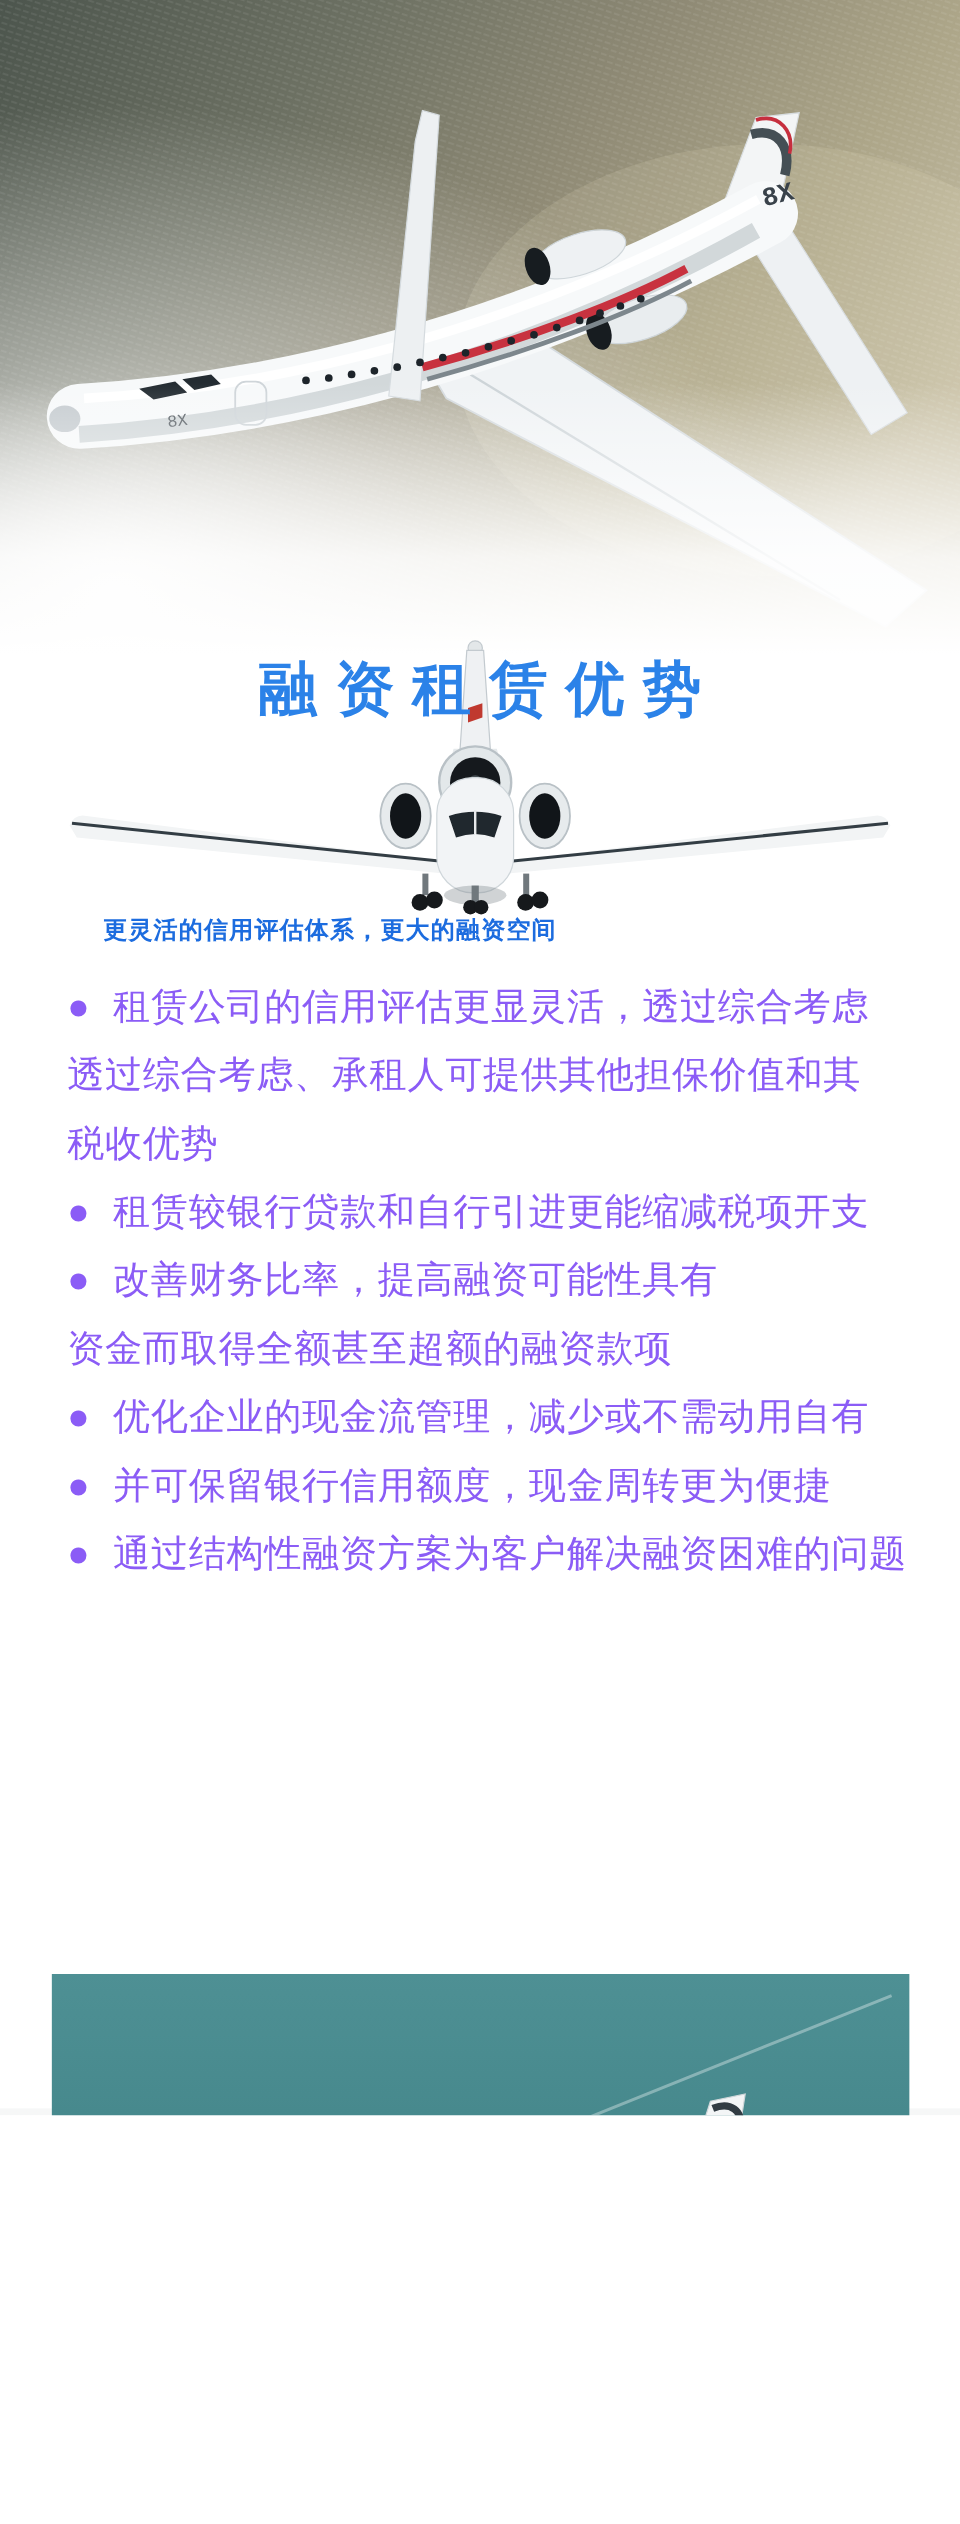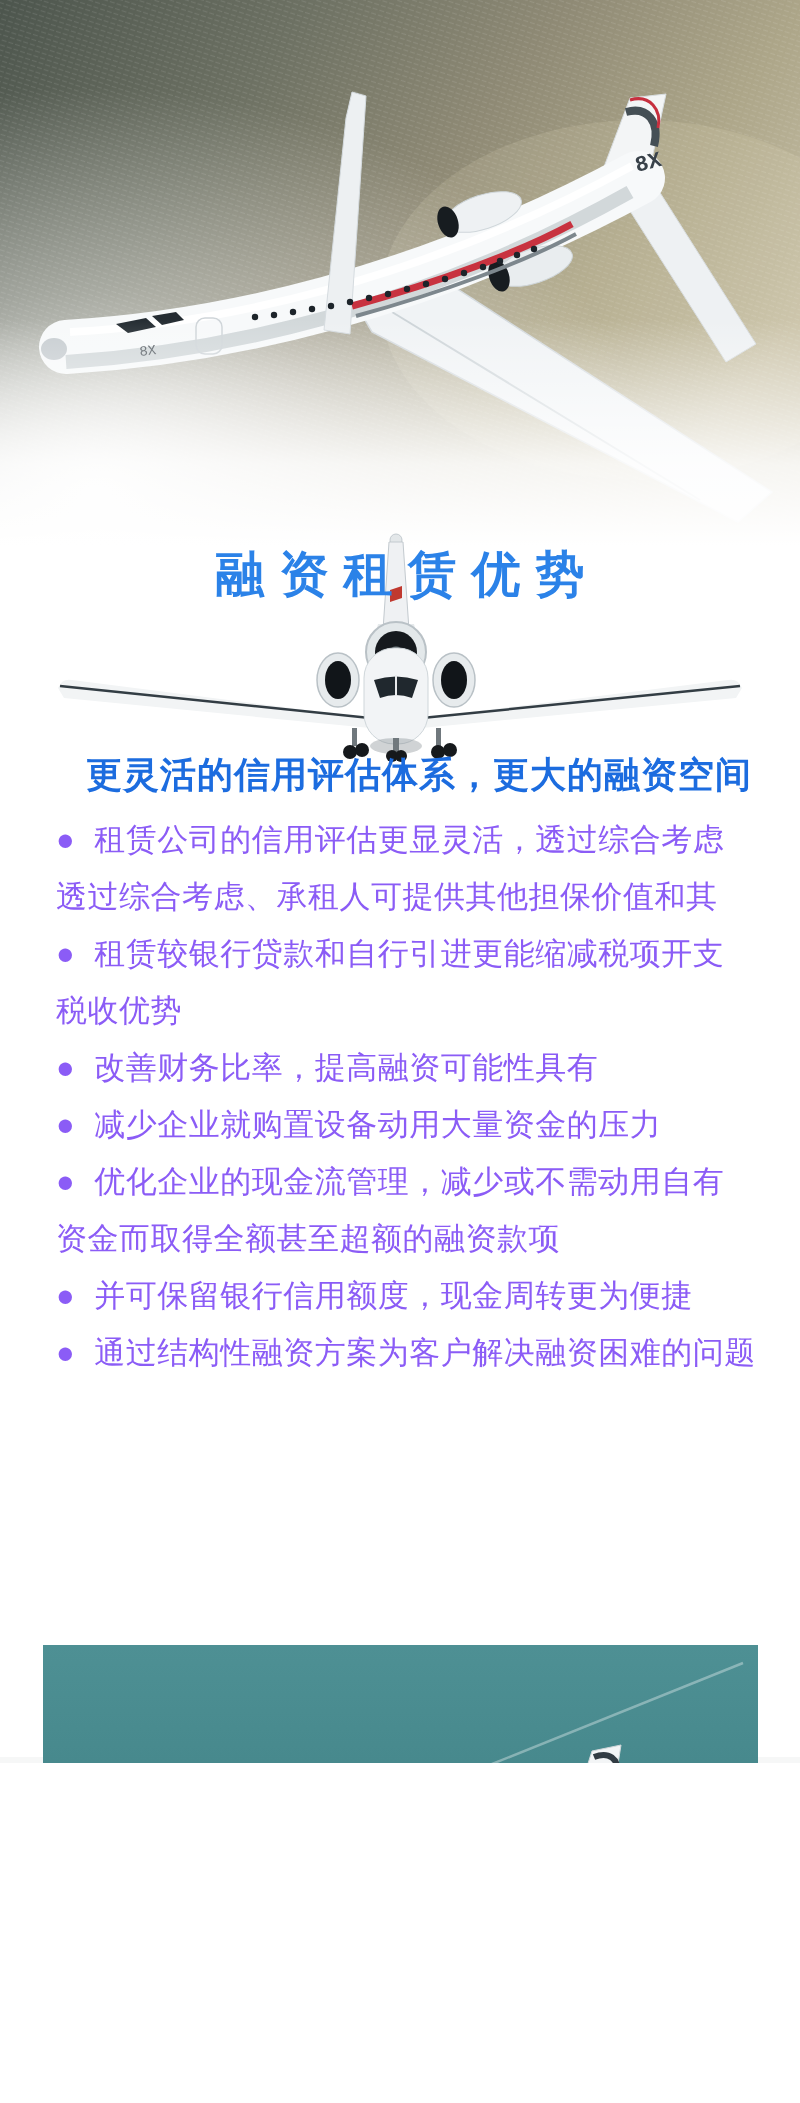--- a/index.html
+++ b/index.html
@@ -3,21 +3,21 @@
 <meta charset="utf-8">
 <style>
   html,body{margin:0;padding:0;background:#fff;}
   .page{position:relative;width:800px;height:1763px;margin:0 auto;background:#fff;overflow:hidden;
         font-family:Liberation Mono, monospace;}
   .hero{position:absolute;top:0;left:0;width:800px;height:580px;z-index:1;}
   .divider{position:absolute;top:528px;left:0;width:800px;height:235px;z-index:2;}
   .title{position:absolute;top:542px;left:0;width:800px;margin:0;text-align:center;z-index:3;
          font-size:49px;font-weight:800;letter-spacing:15px;text-indent:15px;color:#2b82e8;}
   .content{position:absolute;top:761px;left:56px;width:706px;z-index:2;}
-  .heading{margin:0 0 18px 30px;font-size:36px;line-height:34px;font-weight:bold;color:#1c6cdf;
+  .heading{margin:0 0 18px 30px;font-size:20px;line-height:34px;font-weight:bold;color:#1c6cdf;
            letter-spacing:1px;white-space:nowrap;}
   .line{font-size:31px;line-height:57px;color:#8b5cf6;letter-spacing:0.5px;white-space:nowrap;}
   .footer-photo{position:absolute;top:1645px;left:43px;width:715px;height:403px;z-index:1;}
   .footer-photo svg,.hero svg,.divider svg{display:block;}
   .bottom-strip{position:absolute;left:0;bottom:0;width:800px;height:6px;background:#f6f7f7;}
 </style>
 </head>
 <body>
 
 <div class="page">
@@ -132,26 +132,25 @@
   </section>
 
   <h1 class="title">融资租赁优势</h1>
 
   <section class="content">
     <h2 class="heading">更灵活的信用评估体系，更大的融资空间</h2>
     <div class="lines">
 
     <div class="line">● 租赁公司的信用评估更显灵活，透过综合考虑</div>
         <div class="line">透过综合考虑、承租人可提供其他担保价值和其</div>
+        <div class="line">税收优势</div>
         <div class="line">● 租赁较银行贷款和自行引进更能缩减税项开支</div>
-        <div class="line">税收优势</div>
         <div class="line">● 改善财务比率，提高融资可能性具有</div>
-        <div class="line">● 减少企业就购置设备动用大量资金的压力</div>
+        <div class="line">资金而取得全额甚至超额的融资款项</div>
         <div class="line">● 优化企业的现金流管理，减少或不需动用自有</div>
-        <div class="line">资金而取得全额甚至超额的融资款项</div>
         <div class="line">● 并可保留银行信用额度，现金周转更为便捷</div>
         <div class="line">● 通过结构性融资方案为客户解决融资困难的问题</div>
       </div>
   </section>
 
   <section class="footer-photo">
     <svg width="715" height="403" viewBox="0 0 715 403">
       <defs>
         <linearGradient id="skyG" x1="0" y1="0" x2="0" y2="1">
           <stop offset="0" stop-color="#4e9094"></stop>

